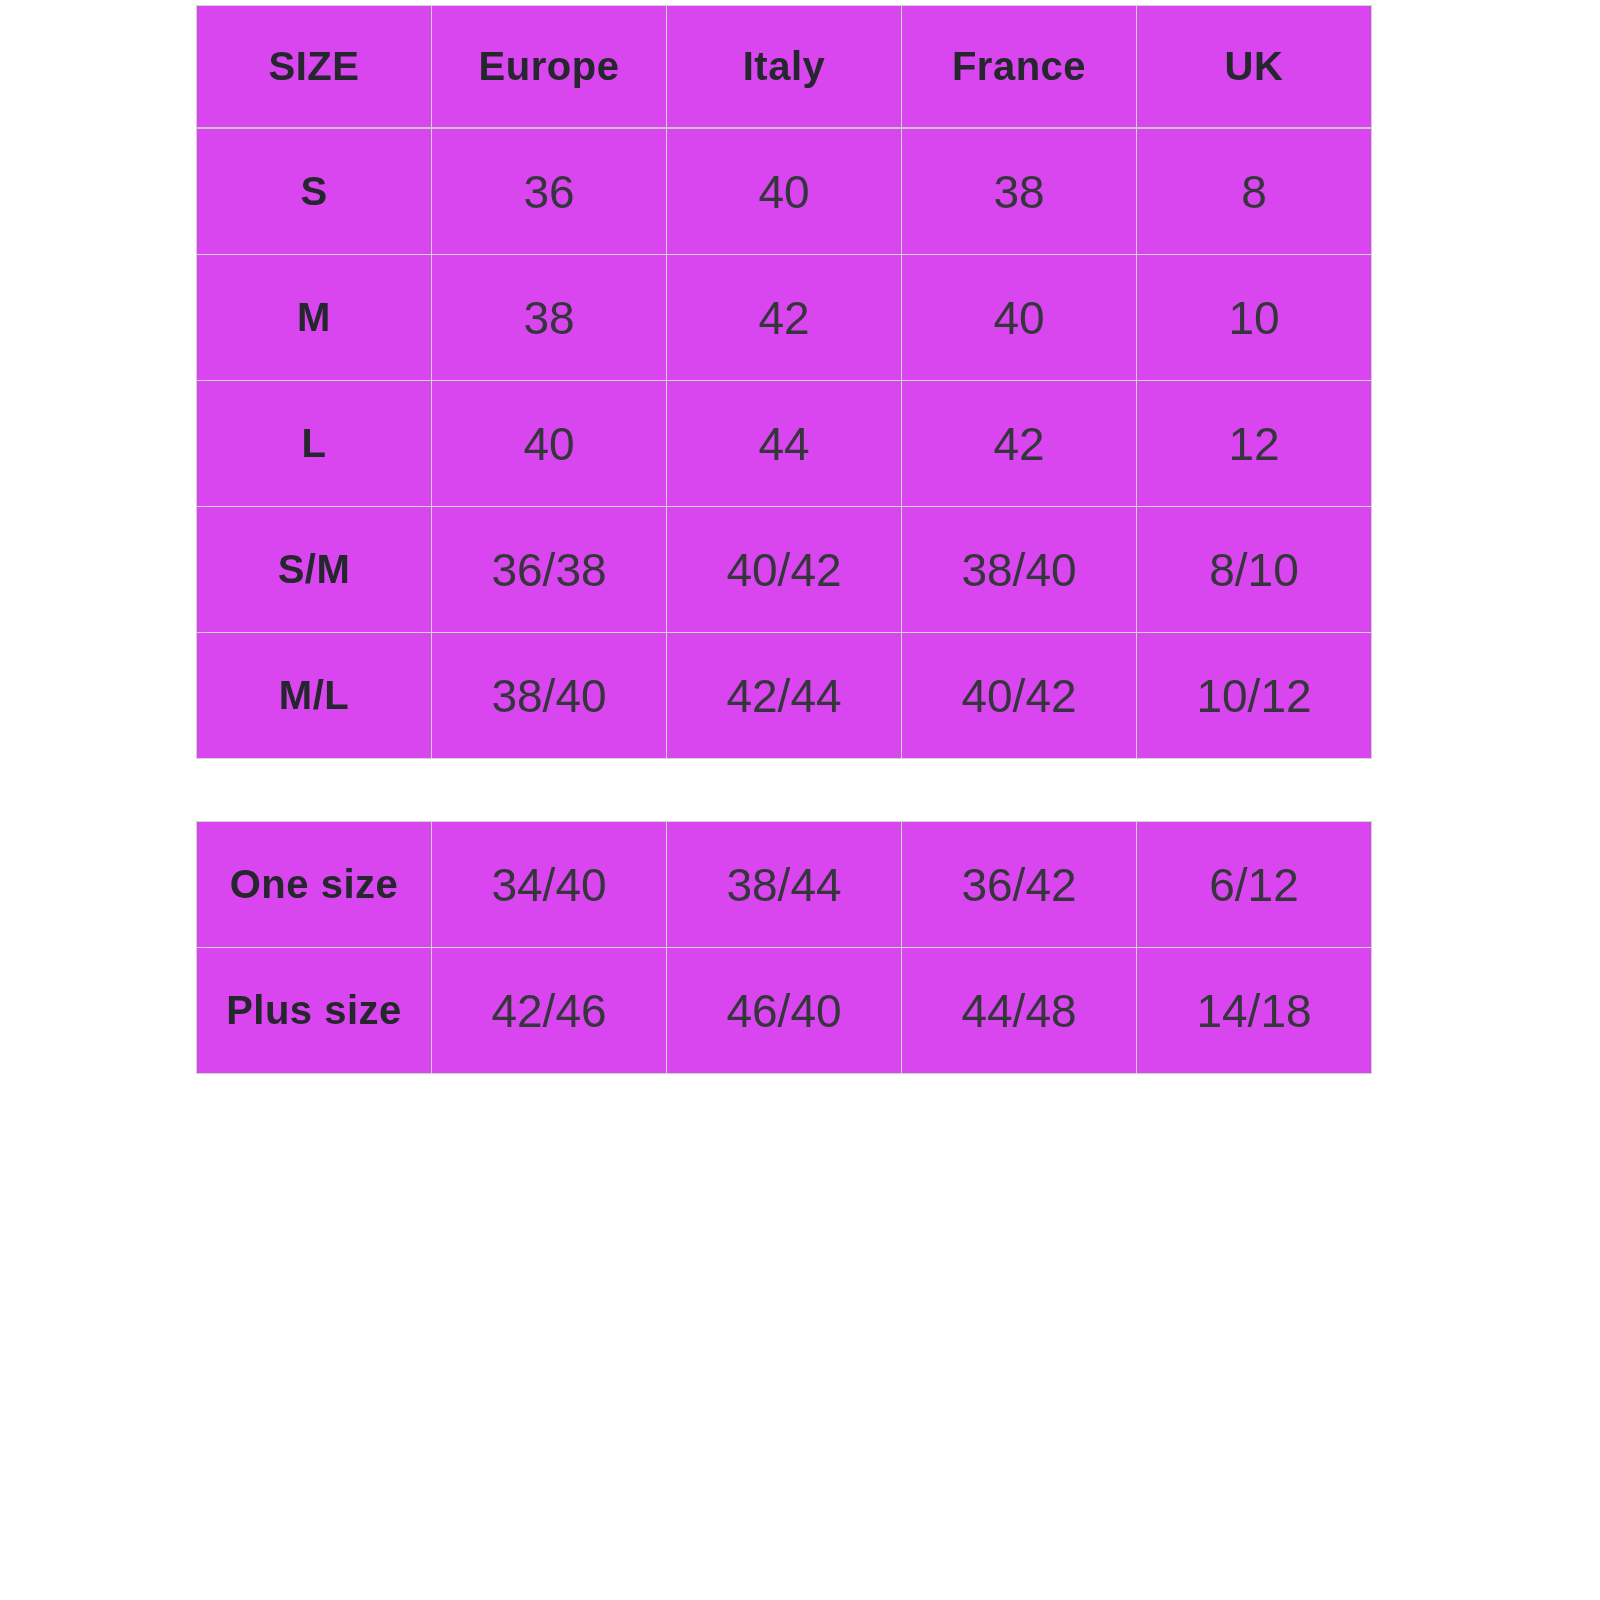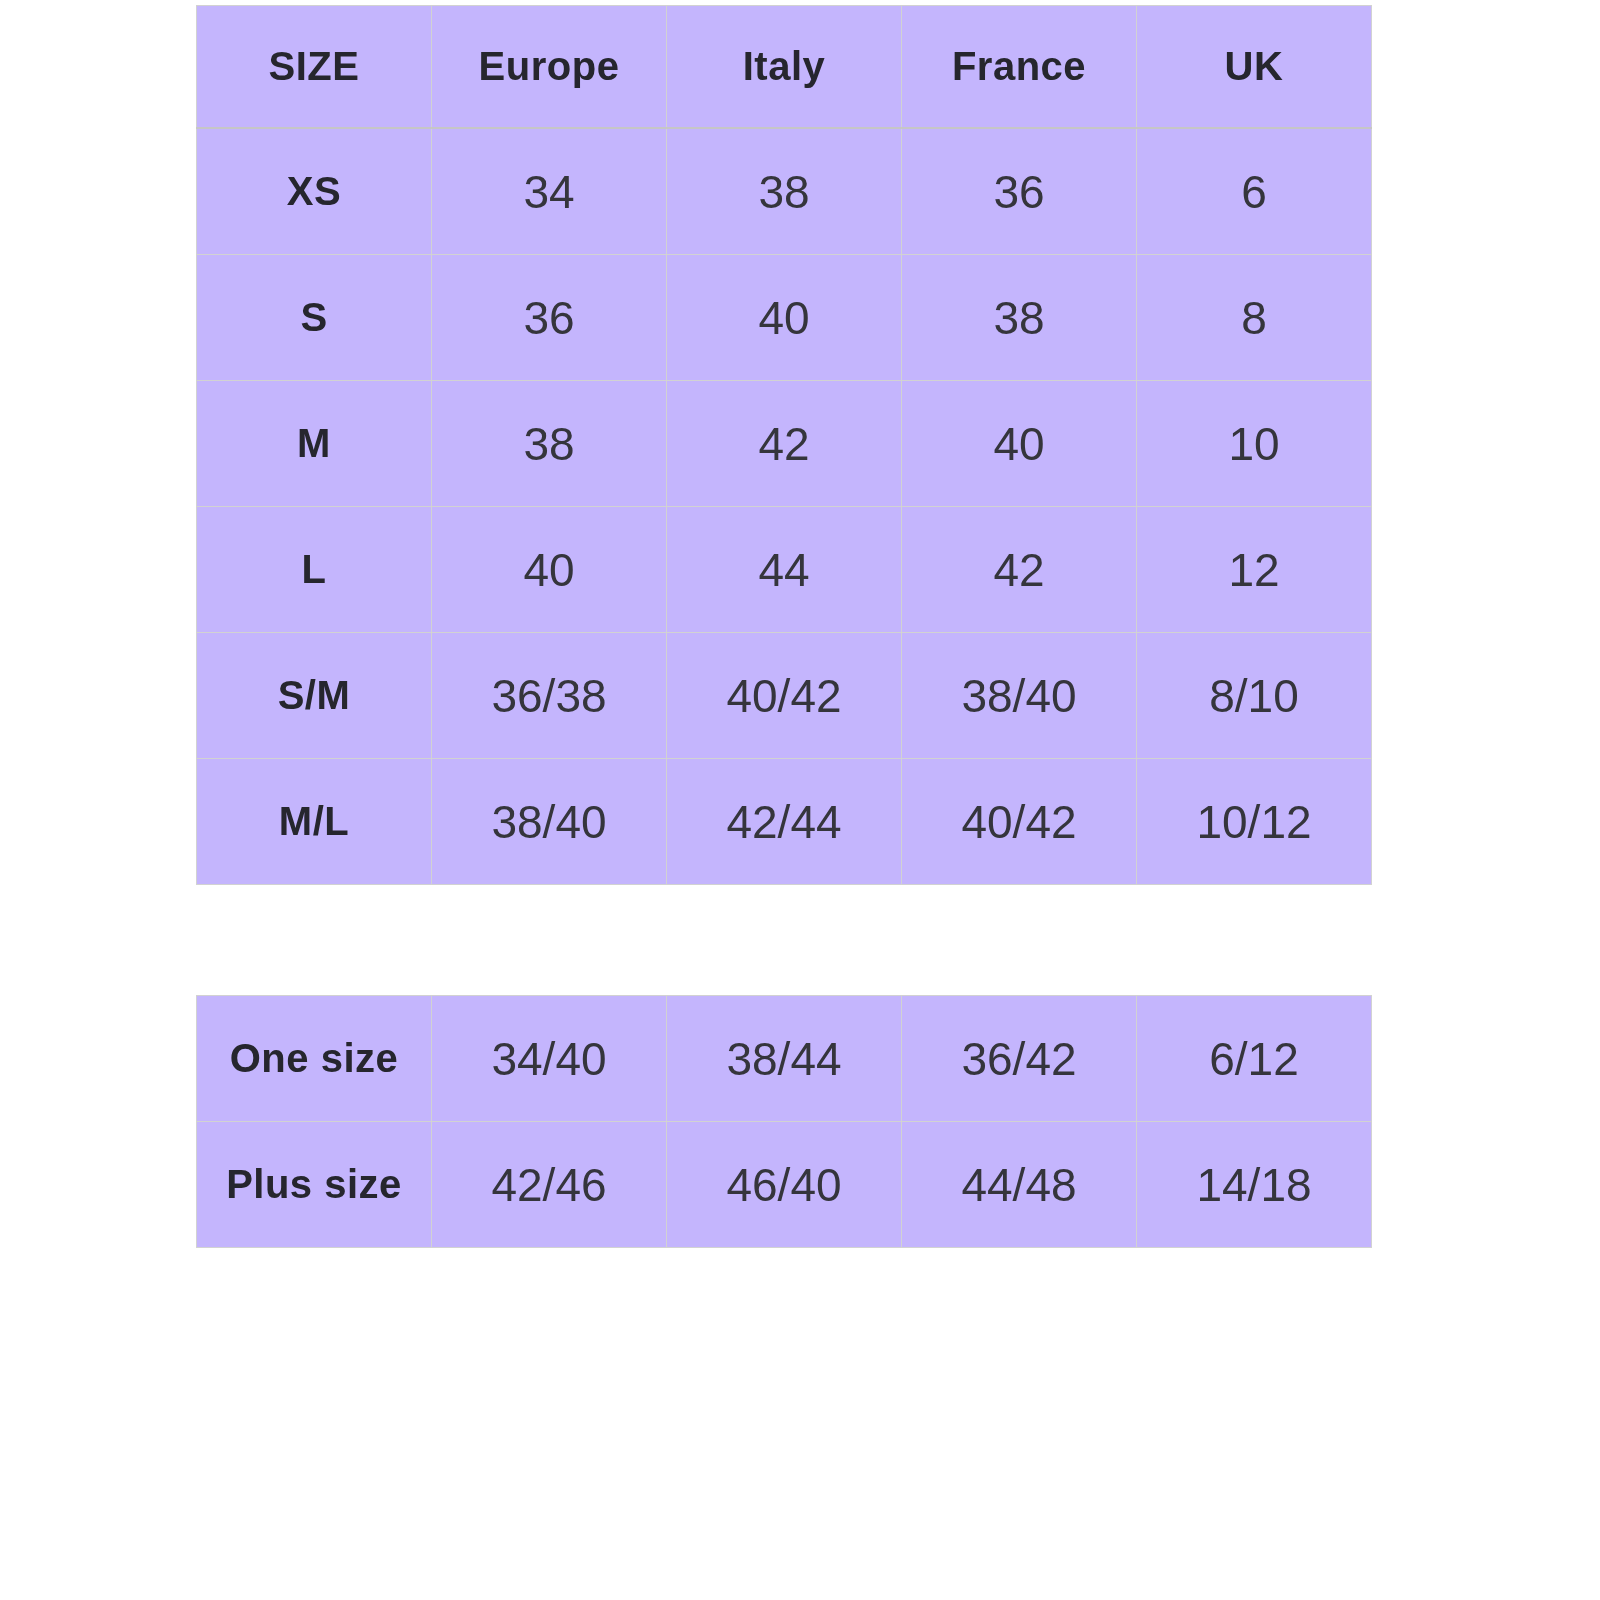--- a/index.html
+++ b/index.html
@@ -13,21 +13,21 @@
   .tables-wrap {
     position: absolute;
     left: 196px;
     top: 5px;
     width: 1176px;
   }
   table {
     border-collapse: collapse;
     table-layout: fixed;
     width: 1176px;
-    background: #c4b5fd;
+    background: #d946ef;
   }
   th, td {
     border: 1px solid #d2d2d2;
     text-align: center;
     vertical-align: middle;
     padding: 0;
     overflow: hidden;
   }
   table.main-table thead th {
     height: 121px;
@@ -45,46 +45,39 @@
   }
   tbody th, tbody td {
     height: 125px;
   }
   tbody td {
     font-size: 46px;
     font-weight: 400;
     color: #35353c;
   }
   table.secondary-table {
-    margin-top: 110px;
+    margin-top: 62px;
   }
 </style>
 </head>
 <body>
 
 <div class="tables-wrap">
 
   <table class="main-table">
     <thead>
       <tr id="t1-head">
           <th>SIZE</th>
           <th>Europe</th>
           <th>Italy</th>
           <th>France</th>
           <th>UK</th>
         </tr>
     </thead>
     <tbody id="t1-body">
-        <tr>
-          <th>XS</th>
-          <td>34</td>
-          <td>38</td>
-          <td>36</td>
-          <td>6</td>
-        </tr>
         <tr>
           <th>S</th>
           <td>36</td>
           <td>40</td>
           <td>38</td>
           <td>8</td>
         </tr>
         <tr>
           <th>M</th>
           <td>38</td>

